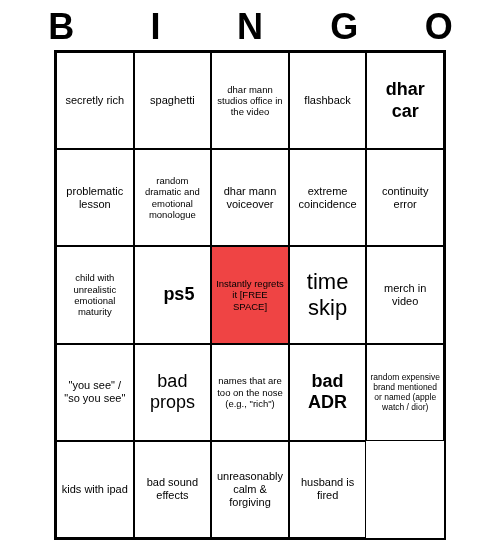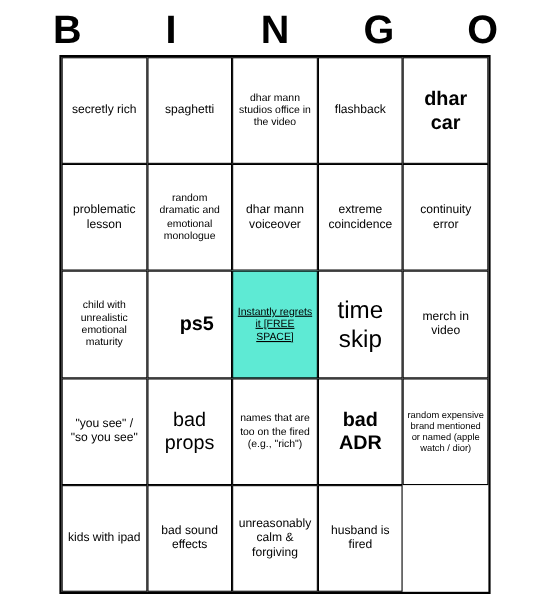--- a/index.html
+++ b/index.html
@@ -65,25 +65,25 @@
     <div class="bingo-cell" style="font-size: 9.5px;">dhar mann studios office in the video</div>
     <div class="bingo-cell" style="font-size: 11px;">flashback</div>
     <div class="bingo-cell" style="font-size: 18px; font-weight: bold;">dhar car</div>
     <div class="bingo-cell" style="font-size: 11px;">problematic lesson</div>
     <div class="bingo-cell" style="font-size: 9.5px;">random dramatic and emotional monologue</div>
     <div class="bingo-cell" style="font-size: 11px;">dhar mann voiceover</div>
     <div class="bingo-cell" style="font-size: 11px;">extreme coincidence</div>
     <div class="bingo-cell" style="font-size: 11px;">continuity error</div>
     <div class="bingo-cell" style="font-size: 9.5px;">child with unrealistic emotional maturity</div>
     <div class="bingo-cell" style="font-size: 18px; font-weight: bold; padding-left: 16px;">ps5</div>
-    <div class="bingo-cell" style="font-size: 9.5px; background-color: #5eead4; text-decoration: underline;">Instantly regrets it [FREE SPACE]</div>
+    <div class="bingo-cell" style="font-size: 9.5px; background-color: #ef4444;">Instantly regrets it [FREE SPACE]</div>
     <div class="bingo-cell" style="font-size: 22px; font-weight: normal;">time skip</div>
     <div class="bingo-cell" style="font-size: 11px;">merch in video</div>
     <div class="bingo-cell" style="font-size: 11px;">"you see" / "so you see"</div>
     <div class="bingo-cell" style="font-size: 18px; font-weight: normal;">bad props</div>
-    <div class="bingo-cell" style="font-size: 9.5px;">names that are too on the fired (e.g., "rich")</div>
+    <div class="bingo-cell" style="font-size: 9.5px;">names that are too on the nose (e.g., "rich")</div>
     <div class="bingo-cell" style="font-size: 18px; font-weight: bold;">bad ADR</div>
     <div class="bingo-cell" style="font-size: 8.5px;">random expensive brand mentioned or named (apple watch / dior)</div>
     <div class="bingo-cell" style="font-size: 11px;">kids with ipad</div>
     <div class="bingo-cell" style="font-size: 11px;">bad sound effects</div>
     <div class="bingo-cell" style="font-size: 11px;">unreasonably calm &amp; forgiving</div>
     <div class="bingo-cell" style="font-size: 11px;">husband is fired</div>
   </div>
 
 </body></html>

